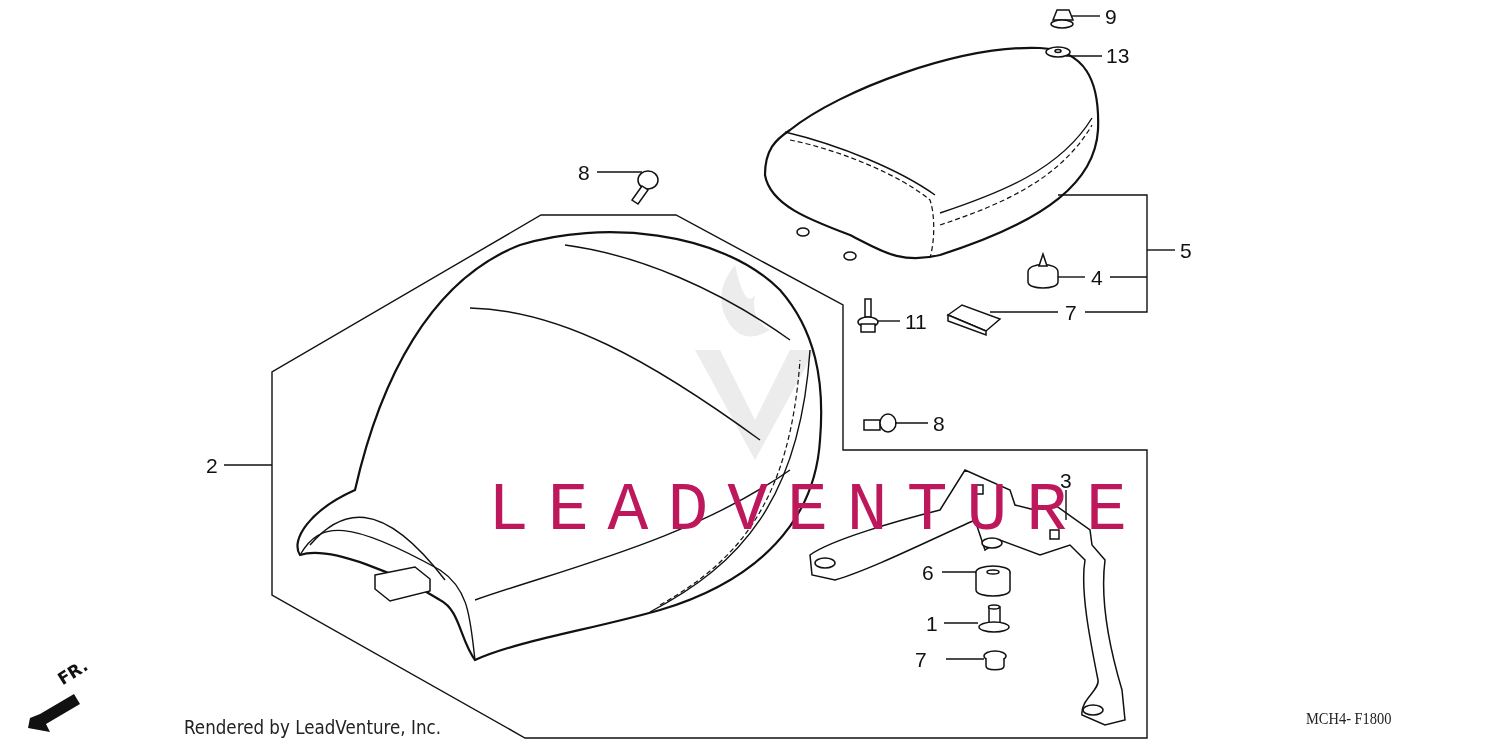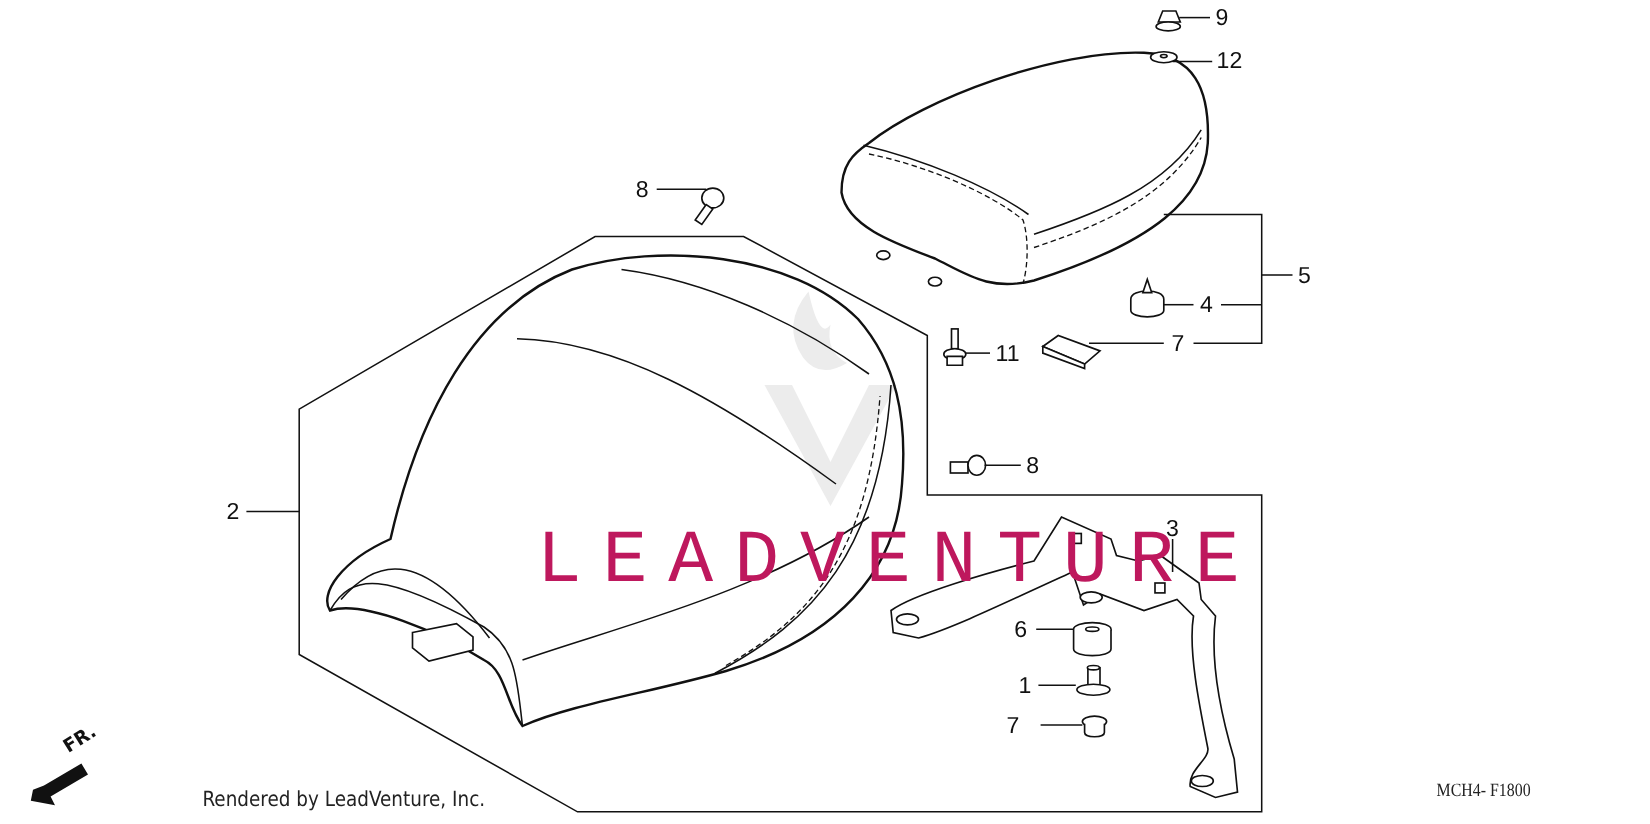--- a/index.html
+++ b/index.html
@@ -129,21 +129,21 @@
     <path class="part" d="M986 658 l0 8 c0 5 18 5 18 0 l0 -8"></path>
     <line class="ln" x1="946" y1="659" x2="984" y2="659"></line>
   </g>
 
   <path fill="#111" d="M30 718 l10 -4 l34 -20 l6 10 l-34 20 l4 8 l-22 -4 z"></path>
 </svg>
 
 <div class="watermark">LEADVENTURE</div>
 
 <div class="callout" style="left:1105px;top:6px;">9</div>
-<div class="callout" style="left:1106px;top:45px;">12</div>
+<div class="callout" style="left:1106px;top:45px;">13</div>
 <div class="callout" style="left:578px;top:162px;">8</div>
 <div class="callout" style="left:1180px;top:240px;">5</div>
 <div class="callout" style="left:1091px;top:267px;">4</div>
 <div class="callout" style="left:905px;top:311px;">11</div>
 <div class="callout" style="left:1065px;top:302px;">7</div>
 <div class="callout" style="left:933px;top:413px;">8</div>
 <div class="callout" style="left:206px;top:455px;">2</div>
 <div class="callout" style="left:1060px;top:470px;">3</div>
 <div class="callout" style="left:922px;top:562px;">6</div>
 <div class="callout" style="left:926px;top:613px;">1</div>

